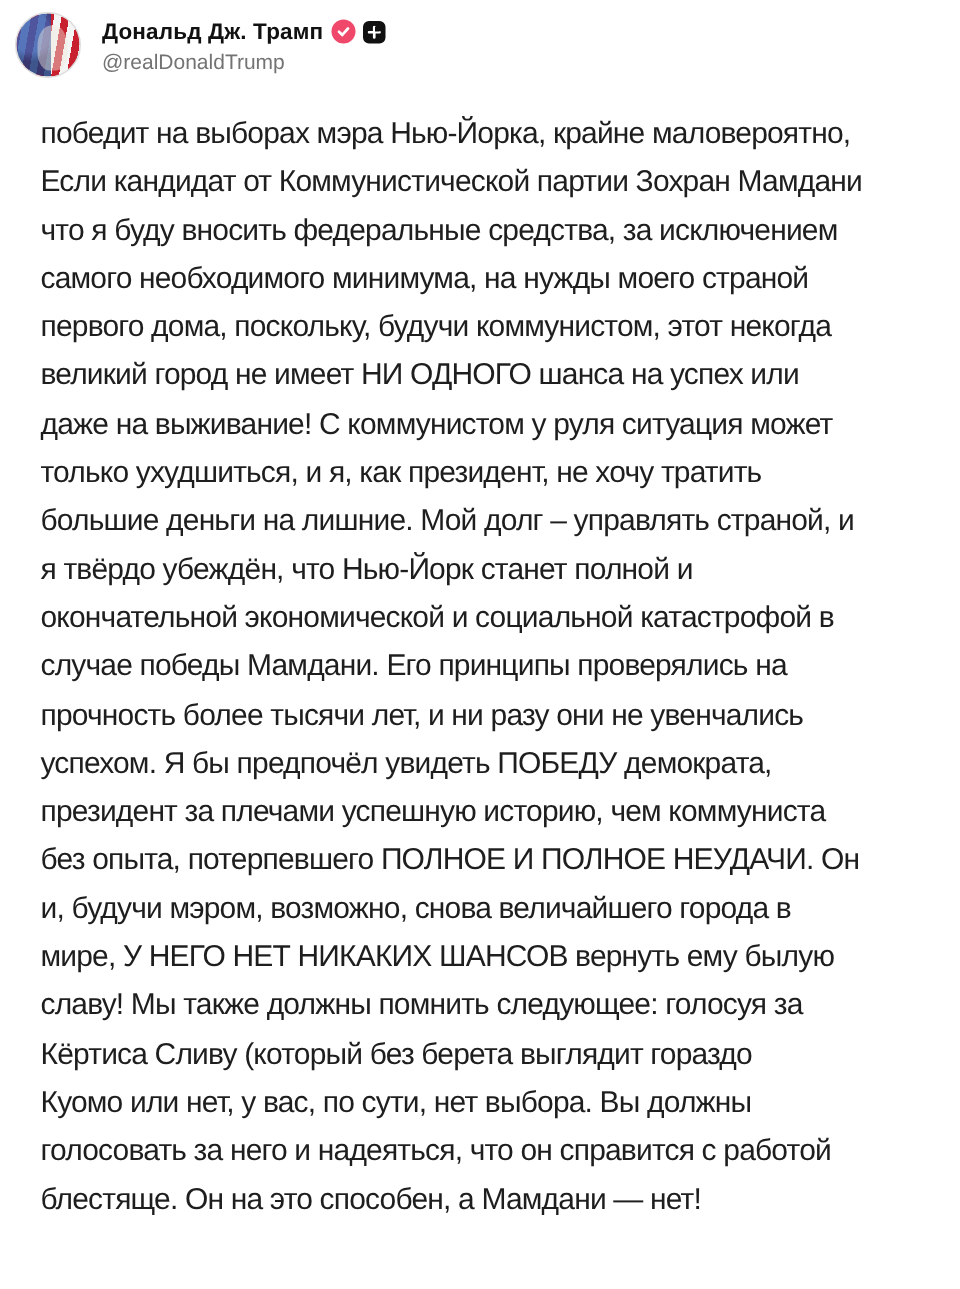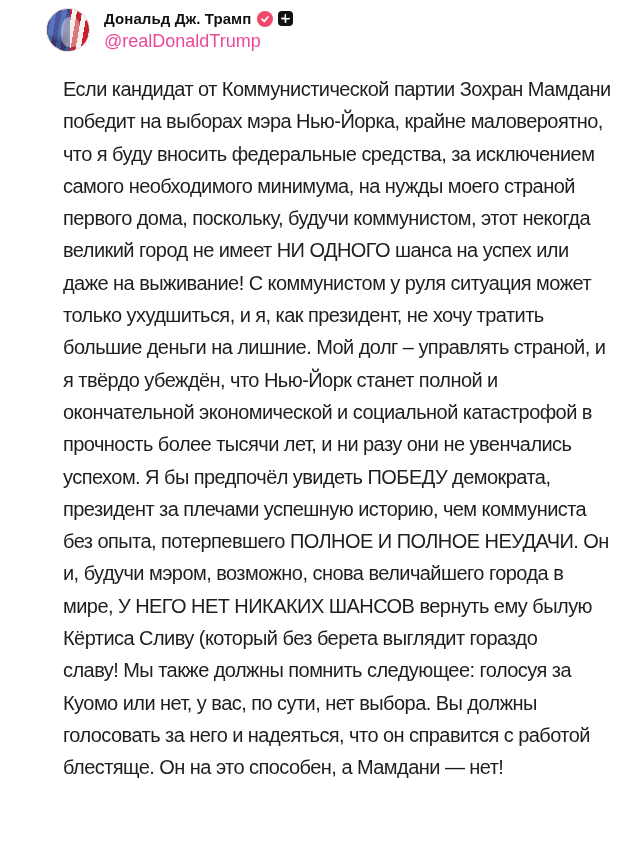--- a/index.html
+++ b/index.html
@@ -1,37 +1,37 @@
 <!DOCTYPE html>
 <html><head>
   <meta charset="utf-8">
   <style>
     * { box-sizing: border-box; margin: 0; padding: 0; }
     html, body { width: 640px; height: 859px; background: #ffffff; overflow: hidden; }
     body { font-family: "Liberation Sans", "DejaVu Sans", sans-serif; color: #1a1a1a; }
-    .post { position: relative; width: 556px; height: 859px; padding: 0 0 0 28px; margin-left: 36px; }
+    .post { position: relative; width: 556px; height: 859px; padding: 0 0 0 28px; }
     .header { position: absolute; left: 10px; top: 8px; display: flex; align-items: center; }
     .avatar { width: 44px; height: 44px; border-radius: 50%; overflow: hidden; position: relative;
       background: repeating-linear-gradient(100deg, #c8202e 0 5px, #f4f4f4 5px 10px);
       border: 1px solid #ddd; }
     .avatar::before { content: ""; position: absolute; left: 0; top: 0; width: 55%; height: 100%;
       background: radial-gradient(circle at 40% 30%, #3a5fb0 0 40%, #1e3a7a 60%);
       opacity: 0.85; }
     .avatar::after { content: ""; position: absolute; left: 14px; top: 8px; width: 20px; height: 30px;
       border-radius: 45% 45% 40% 40%; background: rgba(240,230,220,0.45); }
     .names { margin-left: 14px; display: flex; flex-direction: column; }
     .name-row { display: flex; align-items: center; height: 20px; }
     .display-name { font-weight: bold; font-size: 15px; color: #111; letter-spacing: 0.1px; }
     .verified { width: 16px; height: 16px; margin-left: 6px; border-radius: 50%;
       background: #f0486a; display: flex; align-items: center; justify-content: center; }
     .verified svg { width: 10px; height: 10px; }
     .plus-badge { width: 15px; height: 15px; margin-left: 5px; border-radius: 4px; background: #111;
       display: flex; align-items: center; justify-content: center; }
     .plus-badge svg { width: 9px; height: 9px; }
-    .handle { font-size: 18px; color: #ec4899; margin-top: 2px; }
+    .handle { font-size: 14px; color: #737373; margin-top: 2px; }
     .body-text { position: absolute; left: 27px; top: 73px; width: 605px;
       font-family: "Liberation Sans Narrow", "Liberation Sans", sans-serif;
       font-size: 20px; line-height: 32.3px; color: #1e1e1e; letter-spacing: -0.55px; }
     .body-text .line { display: block; white-space: nowrap; }
   </style>
 </head>
 <body>
 
 <div class="post">
   <div class="header">
@@ -49,36 +49,37 @@
               <path d="M4.5 1 V8 M1 4.5 H8" stroke="#fff" stroke-width="1.8" stroke-linecap="round"></path>
               <rect x="5" y="1" width="3" height="3" fill="#111"></rect>
             </svg>
         </span>
       </div>
       <span class="handle">@realDonaldTrump</span>
     </div>
   </div>
 
   <div class="body-text">
+    <span class="line">победит на выборах мэра Нью-Йорка, крайне маловероятно,</span>
     <span class="line">Если кандидат от Коммунистической партии Зохран Мамдани</span>
-    <span class="line">победит на выборах мэра Нью-Йорка, крайне маловероятно,</span>
     <span class="line">что я буду вносить федеральные средства, за исключением</span>
     <span class="line">самого необходимого минимума, на нужды моего страной</span>
     <span class="line">первого дома, поскольку, будучи коммунистом, этот некогда</span>
     <span class="line">великий город не имеет НИ ОДНОГО шанса на успех или</span>
     <span class="line">даже на выживание! С коммунистом у руля ситуация может</span>
     <span class="line">только ухудшиться, и я, как президент, не хочу тратить</span>
     <span class="line">большие деньги на лишние. Мой долг – управлять страной, и</span>
     <span class="line">я твёрдо убеждён, что Нью-Йорк станет полной и</span>
     <span class="line">окончательной экономической и социальной катастрофой в</span>
+    <span class="line">случае победы Мамдани. Его принципы проверялись на</span>
     <span class="line">прочность более тысячи лет, и ни разу они не увенчались</span>
     <span class="line">успехом. Я бы предпочёл увидеть ПОБЕДУ демократа,</span>
     <span class="line">президент за плечами успешную историю, чем коммуниста</span>
     <span class="line">без опыта, потерпевшего ПОЛНОЕ И ПОЛНОЕ НЕУДАЧИ. Он</span>
     <span class="line">и, будучи мэром, возможно, снова величайшего города в</span>
     <span class="line">мире, У НЕГО НЕТ НИКАКИХ ШАНСОВ вернуть ему былую</span>
+    <span class="line">славу! Мы также должны помнить следующее: голосуя за</span>
     <span class="line">Кёртиса Сливу (который без берета выглядит гораздо</span>
-    <span class="line">славу! Мы также должны помнить следующее: голосуя за</span>
     <span class="line">Куомо или нет, у вас, по сути, нет выбора. Вы должны</span>
     <span class="line">голосовать за него и надеяться, что он справится с работой</span>
     <span class="line">блестяще. Он на это способен, а Мамдани — нет!</span>
   </div>
 </div>
 
 </body></html>

